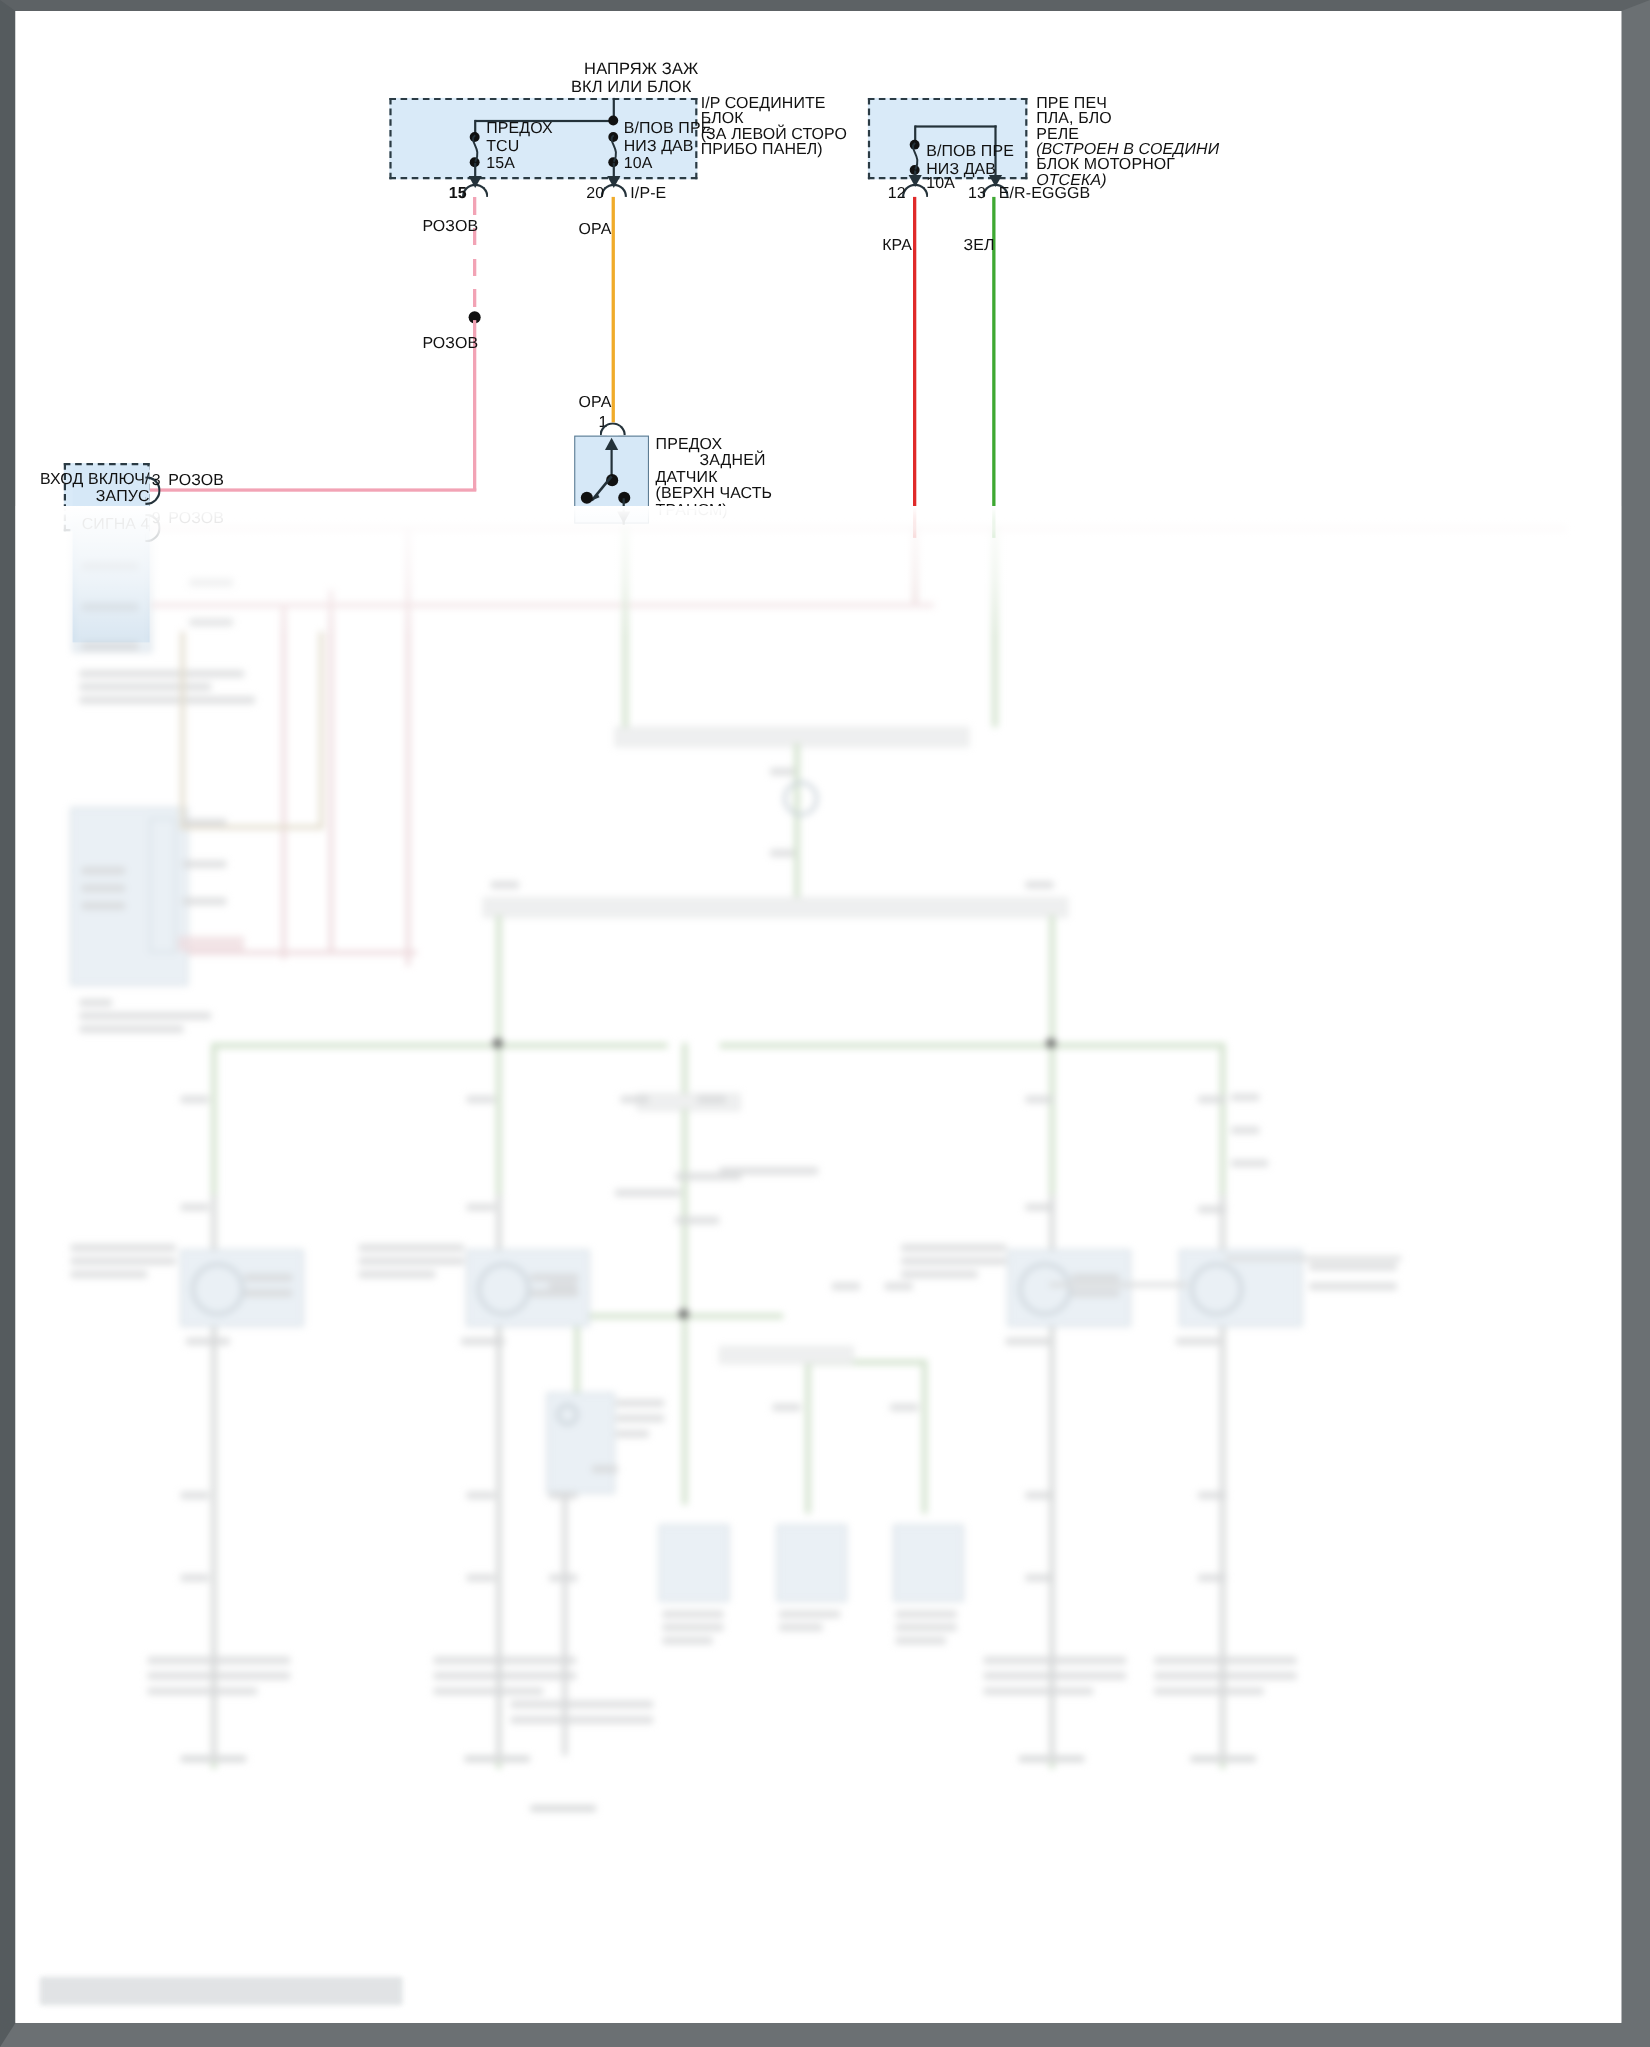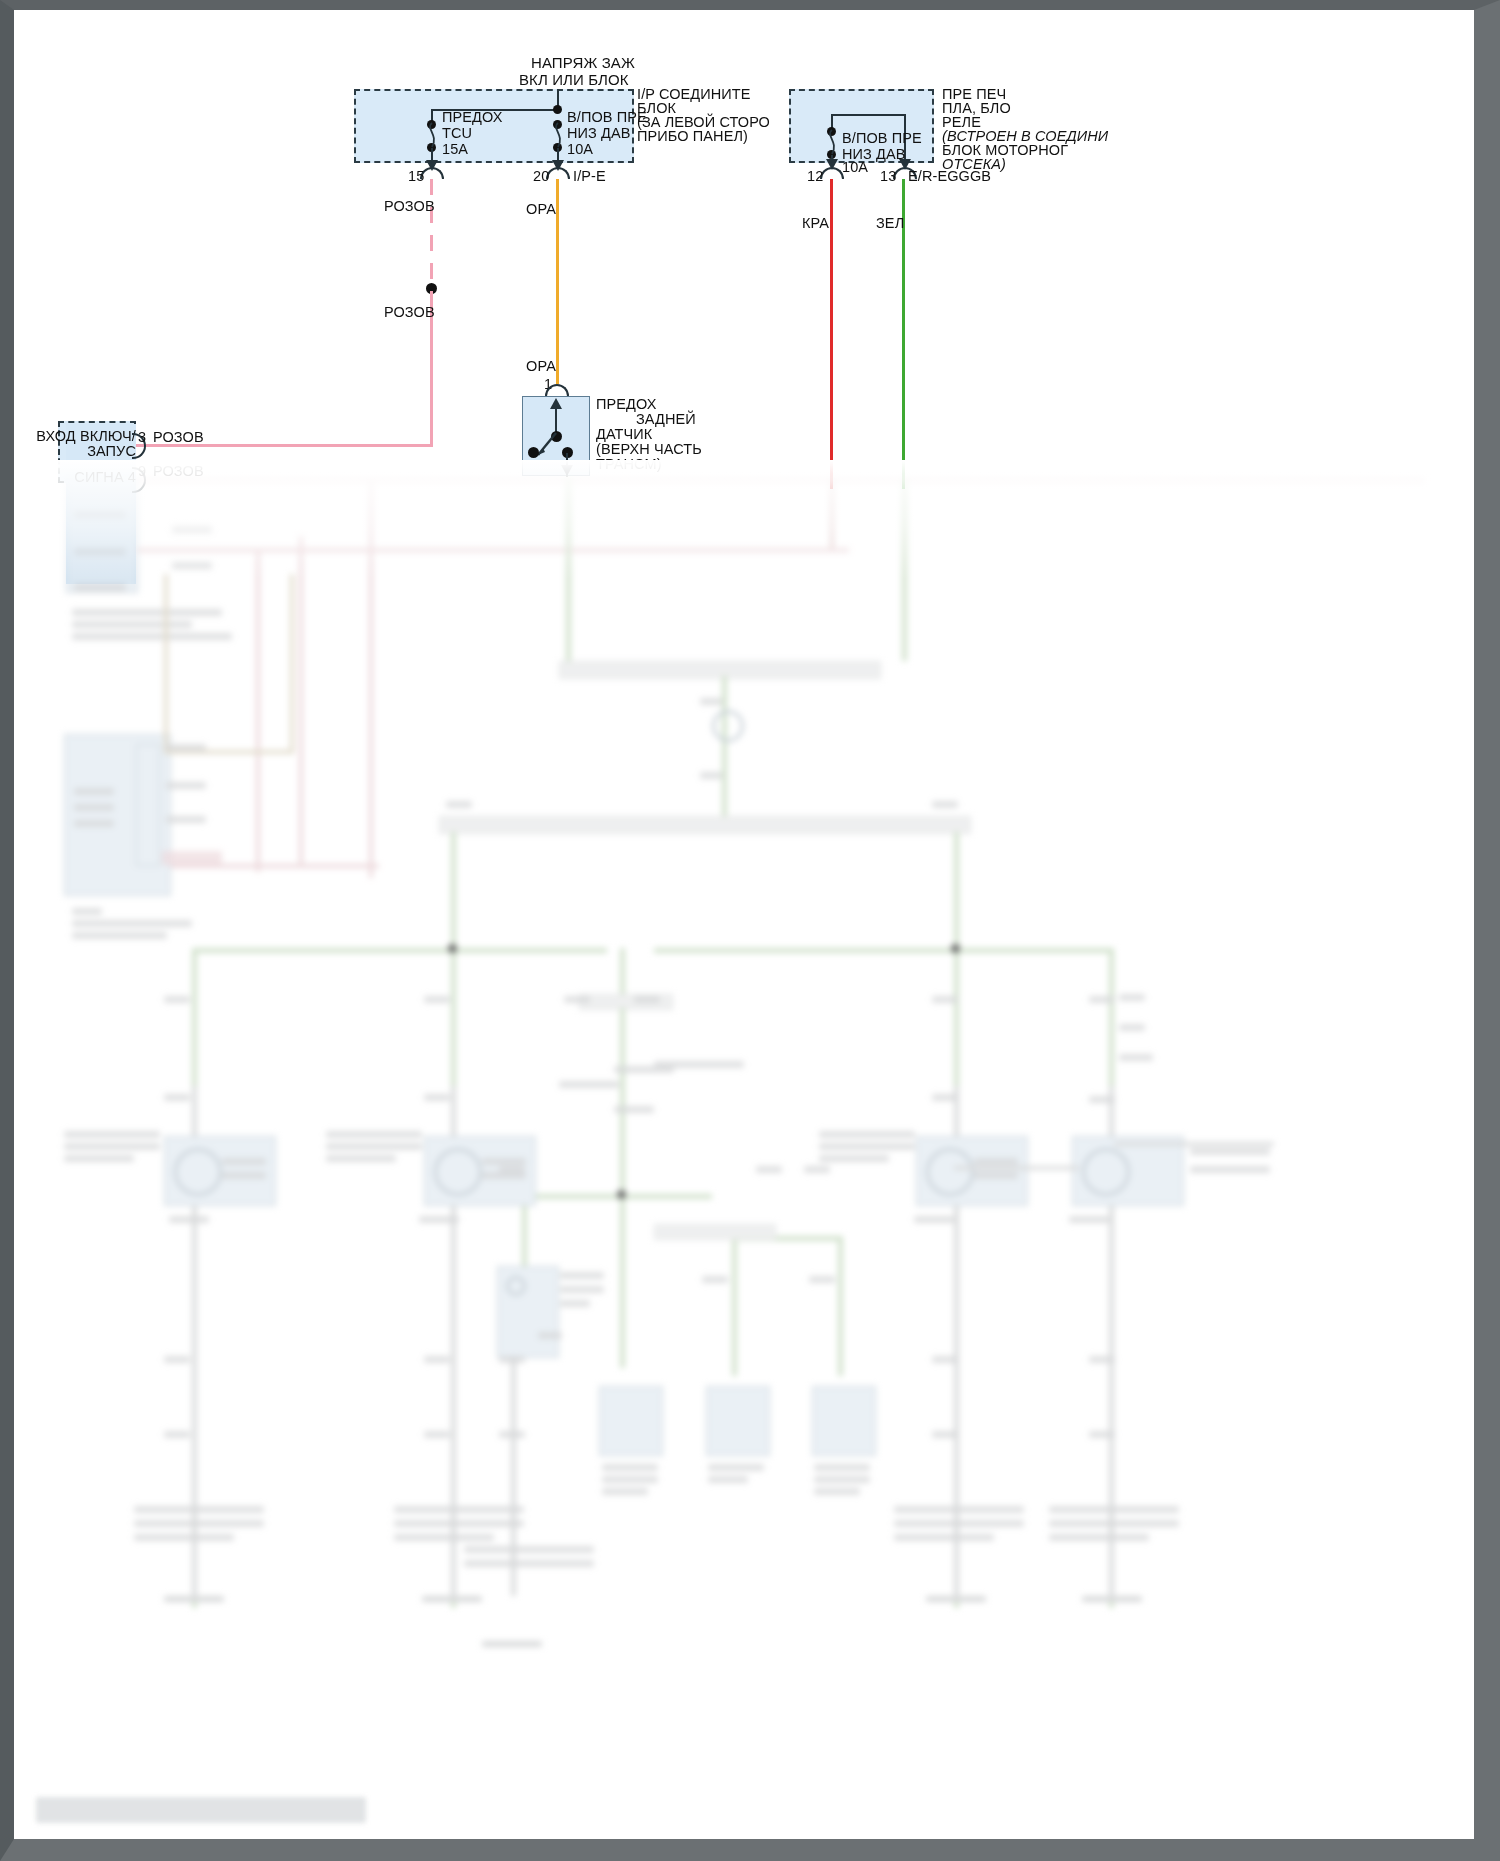--- a/index.html
+++ b/index.html
@@ -154,21 +154,21 @@
     <div class="txt" style="left:553px;top:99px;">В/ПОВ ПРЕ</div>
     <div class="txt" style="left:553px;top:115px;">НИЗ ДАВ</div>
     <div class="txt" style="left:553px;top:131px;">10A</div>
 
     <div class="txt" style="left:623px;top:76px;">I/P СОЕДИНИТЕ</div>
     <div class="txt" style="left:623px;top:90px;">БЛОК</div>
     <div class="txt" style="left:623px;top:104px;">(ЗА ЛЕВОЙ СТОРО</div>
     <div class="txt" style="left:623px;top:118px;">ПРИБО ПАНЕЛ)</div>
 
     <div class="cap" style="left:406px;top:157px;"></div>
-    <div class="txt" style="left:394px;top:158px;">15</div>
+    <div class="txt" style="left:394px;top:158px;font-weight:bold;">15</div>
     <div class="cap" style="left:532px;top:157px;"></div>
     <div class="txt" style="left:519px;top:158px;">20</div>
     <div class="txt" style="left:559px;top:158px;">I/P-E</div>
 
     <div class="dash" style="left:775px;top:79px;width:145px;height:74px;"></div>
     <div class="hline blk" style="left:818px;top:104px;width:74px;height:2px;"></div>
     <div class="vline blk" style="left:817px;top:104px;height:18px;width:2px;"></div>
     <div class="vline blk" style="left:890px;top:104px;height:50px;width:2px;"></div>
     <div class="arw" style="left:885px;top:149px;"></div>
 

